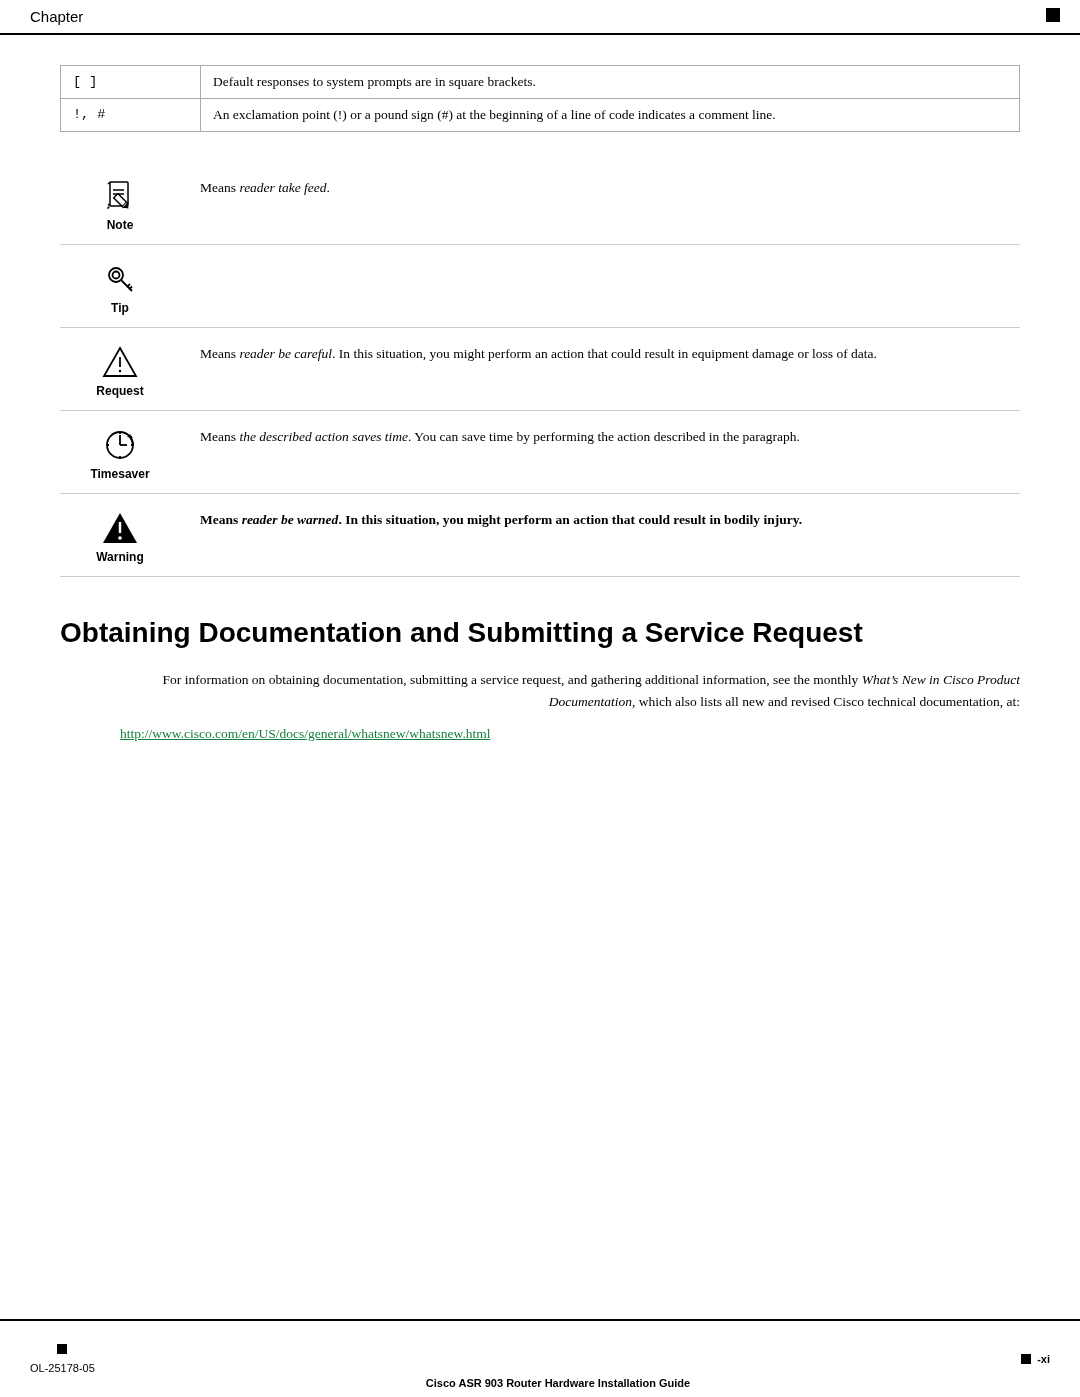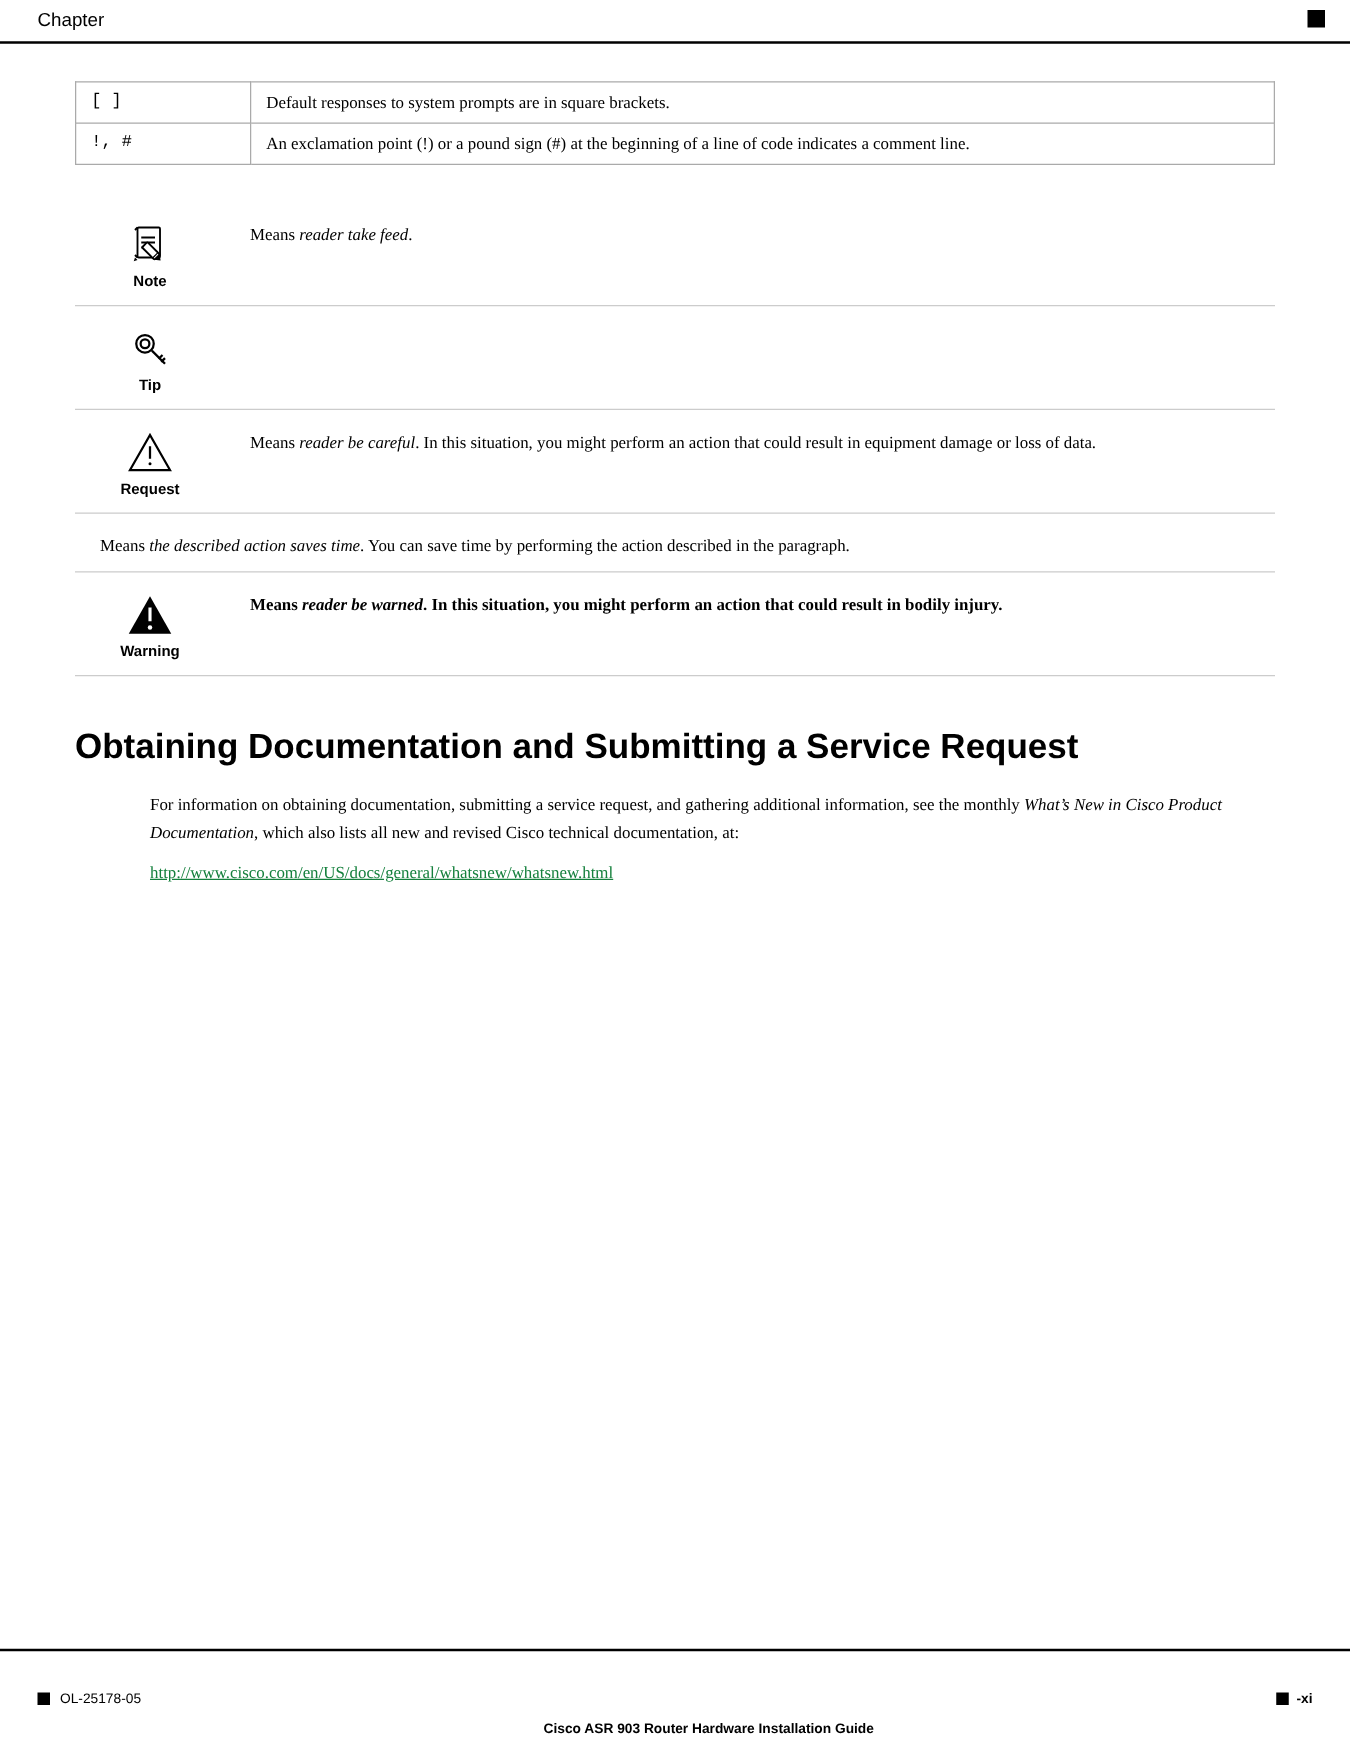--- a/index.html
+++ b/index.html
@@ -96,21 +96,22 @@
       font-family: Arial, sans-serif;
       font-size: 28px;
       font-weight: bold;
       margin: 40px 0 20px 0;
       color: #000;
     }
     .body-text-indent {
       font-size: 13.5px;
       line-height: 1.6;
       margin-bottom: 14px;
-      margin-left: 60px;
+      margin-left: 88px;
+      text-align: right;
     }
 
     .link-text {
       color: #15803d;
       font-size: 13.5px;
       margin-bottom: 14px;
       margin-left: 60px;
       display: block;
     }
 
@@ -123,20 +124,21 @@
       border-top: 2px solid #000;
       display: flex;
       align-items: center;
       padding: 8px 30px;
       justify-content: space-between;
     }
     .footer-left {
       display: flex;
       align-items: center;
       gap: 8px;
+      flex-direction: column;
     }
     .footer-left-square {
       width: 10px;
       height: 10px;
       background: #000;
     }
     .footer-doc-number {
       font-family: Arial, sans-serif;
       font-size: 11px;
     }
@@ -240,20 +242,38 @@
         </g>
       </svg>
       <span class="icon-label">Request</span>
     </div>
     <div class="icon-desc">
       Means <em>reader be careful</em>. In this situation, you might perform an action that could result in equipment damage or loss of data.
     </div>
   </div>
 
   <div class="icon-section">
+    <div class="icon-col">
+
+      <svg class="icon-svg" viewBox="0 0 36 36">
+        <g fill="none" stroke="#000" stroke-width="1.8">
+          <circle cx="18" cy="18" r="13"></circle>
+          <line x1="18" y1="8" x2="18" y2="18"></line>
+          <line x1="18" y1="18" x2="25" y2="18"></line>
+          <line x1="18" y1="5" x2="18" y2="7"></line>
+          <line x1="18" y1="29" x2="18" y2="31"></line>
+          <line x1="5" y1="18" x2="7" y2="18"></line>
+          <line x1="29" y1="18" x2="31" y2="18"></line>
+
+          <path d="M 28 10 A 13 13 0 0 1 31 18" stroke-width="2"></path>
+          <polygon points="28,7 31,11 25,10" fill="#000" stroke="none"></polygon>
+        </g>
+      </svg>
+      <span class="icon-label">Timesaver</span>
+    </div>
     <div class="icon-desc">
       Means <em>the described action saves time</em>. You can save time by performing the action described in the paragraph.
     </div>
   </div>
 
   <div class="icon-section">
     <div class="icon-col">
 
       <svg class="icon-svg" viewBox="0 0 36 36">
         <g>

